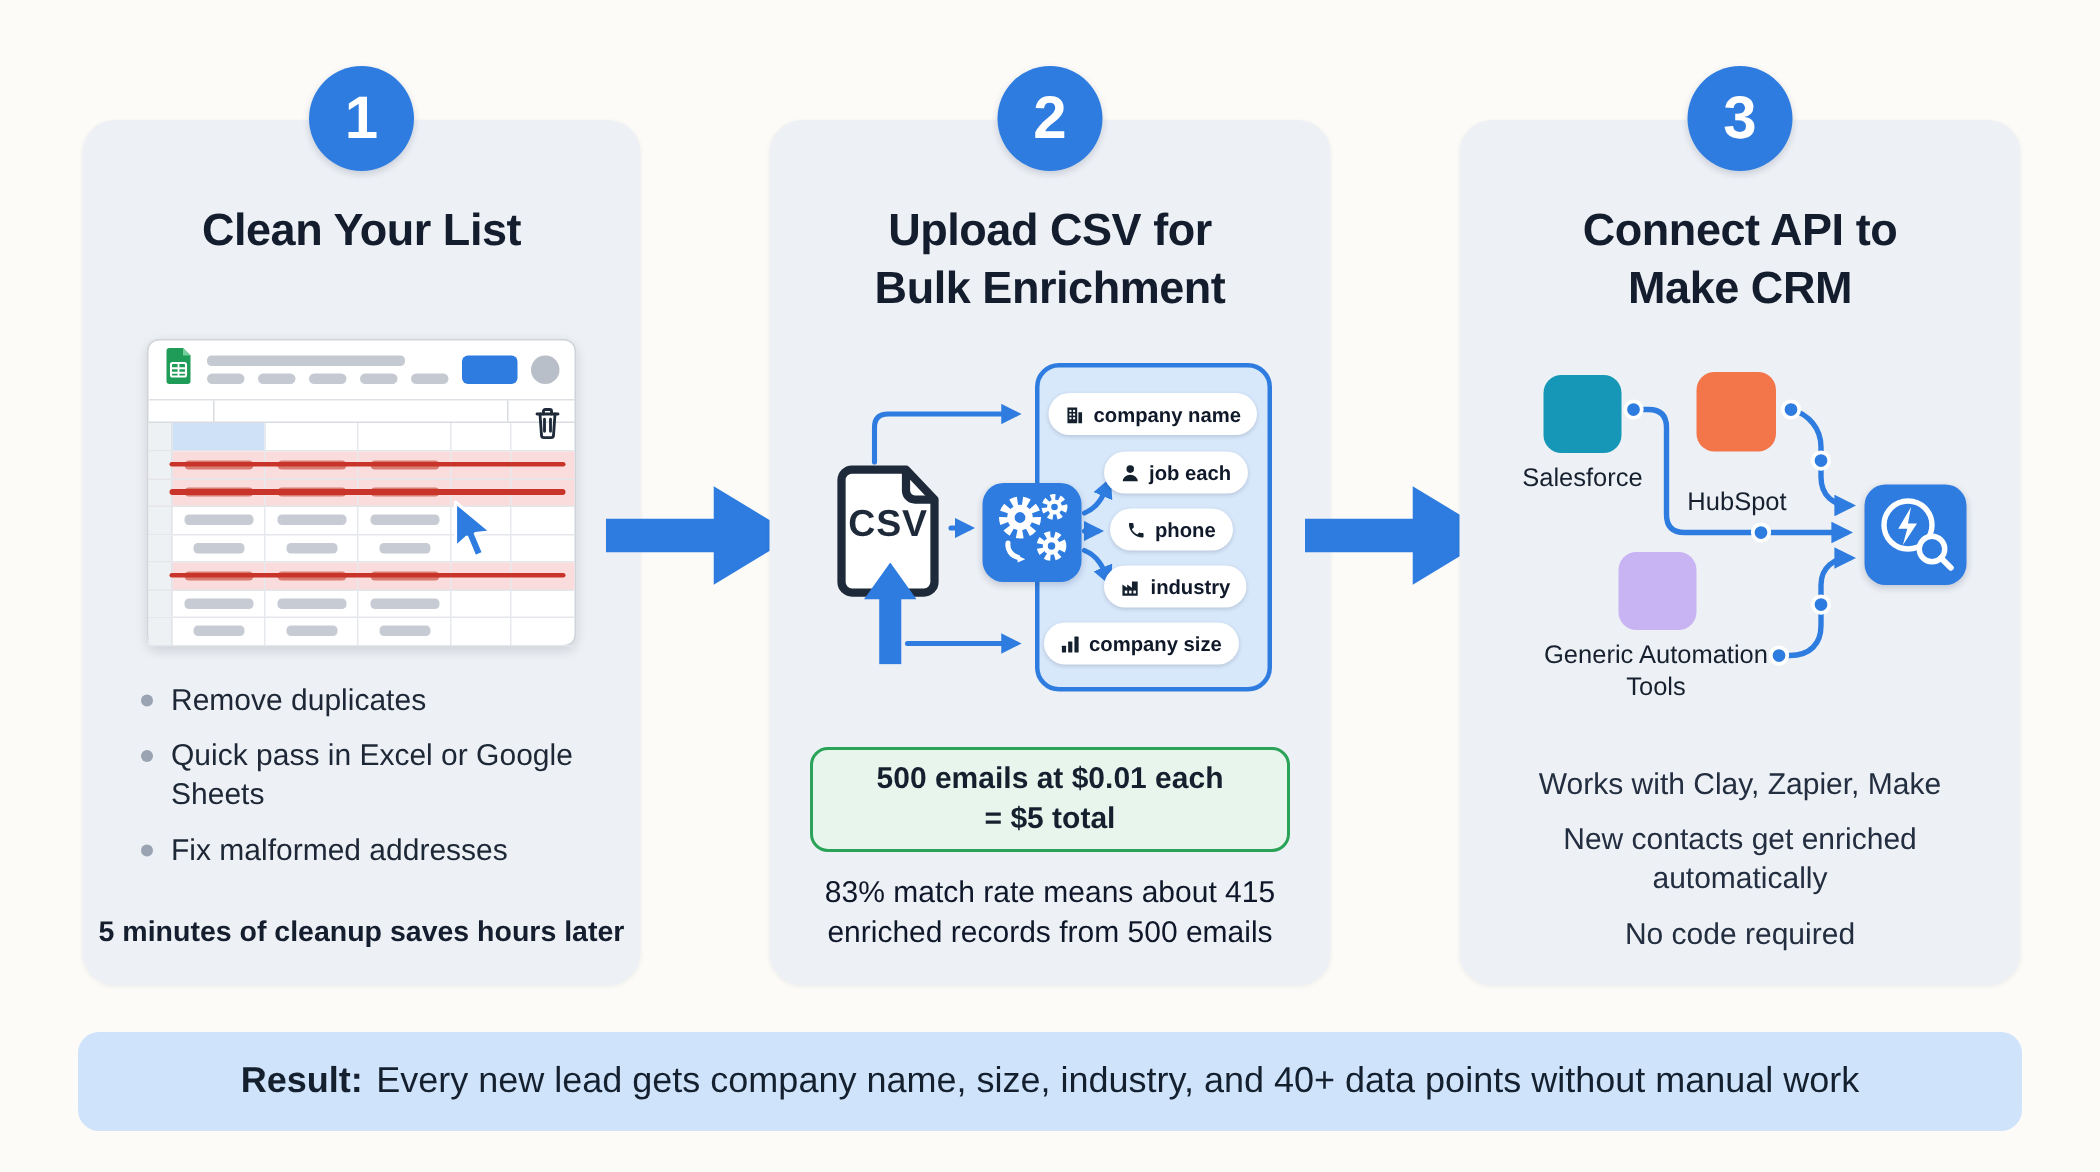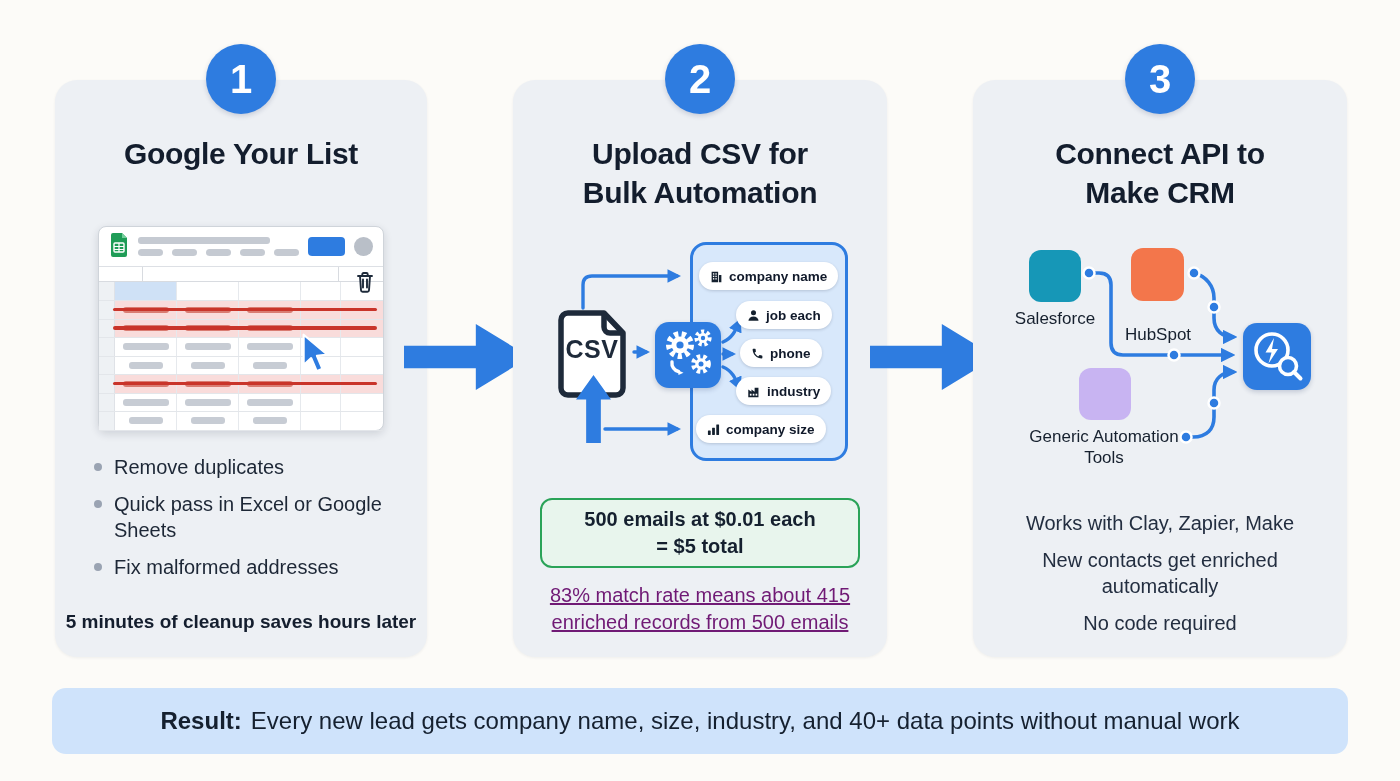--- a/index.html
+++ b/index.html
@@ -134,21 +134,21 @@
   .overlay { position:absolute; left:0; top:0; z-index:2; }
 
   .price-box {
     position:absolute; left:27px; top:418px; width:320px; height:70px;
     background:#e8f5ed; border:2.5px solid #2aa358; border-radius:12px;
     display:flex; flex-direction:column; align-items:center; justify-content:center;
     font-size:20px; line-height:27px; font-weight:bold; color:#15202f;
   }
   .caption2 {
     position:absolute; left:10px; top:502px; width:354px;
-    text-align:center; font-size:20px; line-height:27px; color:#701a75;text-decoration:underline;
+    text-align:center; font-size:20px; line-height:27px; color:#0f172a;
   }
 
   
   .diagram3 { position:absolute; left:0; top:160px; width:374px; height:235px; }
   .sq { position:absolute; width:52px; height:52px; border-radius:12px; z-index:3; }
   #sq-salesforce { left:56px;  top:10px;  background:#1697b7; }
   #sq-hubspot    { left:158px; top:8px;   background:#f3764b; width:53px; height:53px; }
   #sq-generic    { left:106px; top:128px; background:#c8b4f2; }
   .sq-label {
     position:absolute; text-align:center; font-size:17px; font-weight:500;
@@ -178,21 +178,21 @@
   .result-bar .lbl { font-weight:bold; margin-right:9px; }
   .result-bar .txt { font-weight:500; }
 </style>
 </head>
 <body>
 
 <div class="canvas">
 
   <div class="step-card" id="card1">
     <div class="step-num">1</div>
-    <div class="step-title">Google Your List</div>
+    <div class="step-title">Clean Your List</div>
 
     <div class="sheet">
       <div class="sheet-toolbar">
         <span>
           <svg width="20" height="26" viewBox="0 0 20 26">
             <path d="M2 3a2 2 0 0 1 2-2h9l5 5v17a2 2 0 0 1-2 2H4a2 2 0 0 1-2-2z" fill="#1f9c57"></path>
             <path d="M13 1l5 5h-5z" fill="#74cf9c"></path>
             <rect x="5" y="11" width="10" height="9" rx="1" fill="none" stroke="#fff" stroke-width="1.4"></rect>
             <path d="M5 14.5h10M5 17.5h10M10 11v9" stroke="#fff" stroke-width="1.2"></path>
           </svg>
@@ -347,21 +347,21 @@
       <li>Quick pass in Excel or Google Sheets</li>
       <li>Fix malformed addresses</li>
     </ul>
     <div class="footnote">5 minutes of cleanup saves hours later</div>
   </div>
 
   <div class="flow-arrow" id="arrow1"></div>
 
   <div class="step-card" id="card2">
     <div class="step-num">2</div>
-    <div class="step-title">Upload CSV for Bulk Automation</div>
+    <div class="step-title">Upload CSV for Bulk Enrichment</div>
 
     <div class="diagram2">
       <div class="field-panel"></div>
 
       <svg class="overlay" width="374" height="225">
         <defs>
           <marker id="ah2" viewBox="0 0 10 10" refX="7" refY="5" markerWidth="4" markerHeight="4" orient="auto">
             <path d="M0 0L10 5L0 10z" fill="#2e7ce0"></path>
           </marker>
         </defs>

